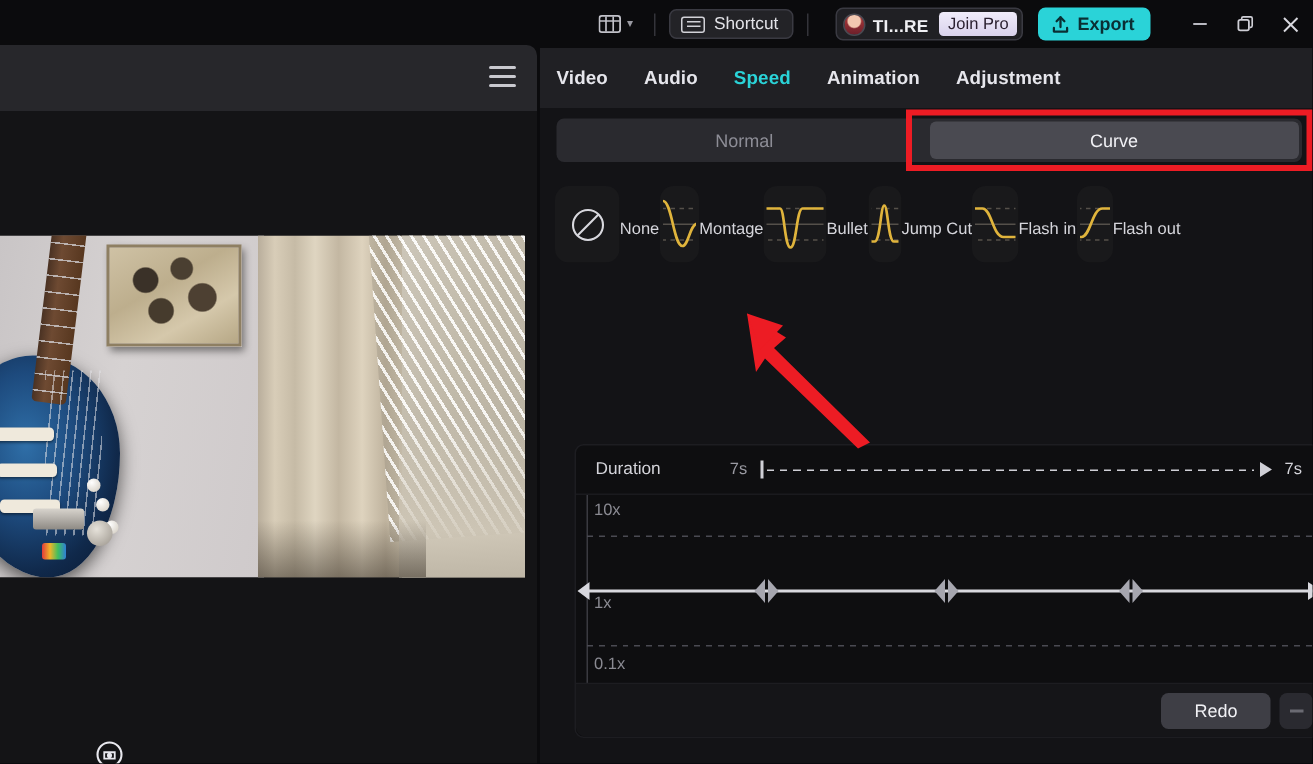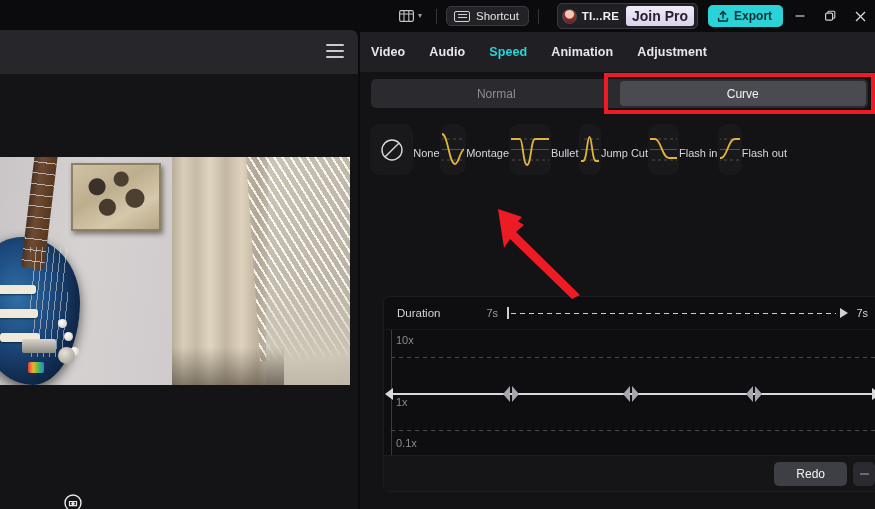--- a/index.html
+++ b/index.html
@@ -146,33 +146,33 @@
     display: flex; align-items: center; gap: 6px;
     background: #232327; border: 1px solid #3a3a42; border-radius: 5px;
     padding: 3px 9px 3px 7px; color: #e3e3e8; font-size: 11.5px;
   }
   .kbd-icon {
     width: 16px; height: 11px; border: 1.3px solid #d2d2d8; border-radius: 2px;
     display: flex; flex-direction: column; justify-content: center; align-items: center; gap: 1.5px;
   }
   .kbd-icon i { display:block; width: 9px; height: 1.3px; background: #d2d2d8; }
   .user-chip {
-    display: flex; align-items: center; gap: 5px;
+    display: flex; align-items: flex-end; gap: 5px;
     background: #202024; border: 1px solid #3a3a42; border-radius: 5px;
     padding: 2px 3px 2px 4px; margin-left: 9px;
   }
   .avatar {
     width: 15px; height: 15px; border-radius: 50%;
     background: radial-gradient(circle at 50% 32%, #f2c8b0 0 4px, rgba(0,0,0,0) 5px),
                 linear-gradient(180deg,#b03a3a,#6d1f2a);
     border: 1px solid #4a4a52;
   }
   .user-name { font-size: 11.5px; color: #f0f0f4; font-weight: bold; letter-spacing: .2px; }
   .join-pro {
-    font-size: 14px; font-weight: bold; color: #2a2030;
+    font-size: 11px; font-weight: normal; color: #2a2030;
     background: linear-gradient(180deg,#f0ecfa,#d9d2ec);
     border-radius: 3px; padding: 2px 6px; margin-left: 2px;
   }
   .export-btn {
     display: flex; align-items: center; gap: 5px;
     background: #2ad3d8; color: #0a2f33; font-size: 12px; font-weight: bold;
     border-radius: 5px; padding: 4px 11px 4px 9px; margin-left: 10px;
   }
   .export-btn svg { display: block; }
   .win-ctrls { margin-left: auto; display: flex; align-items: center; }

